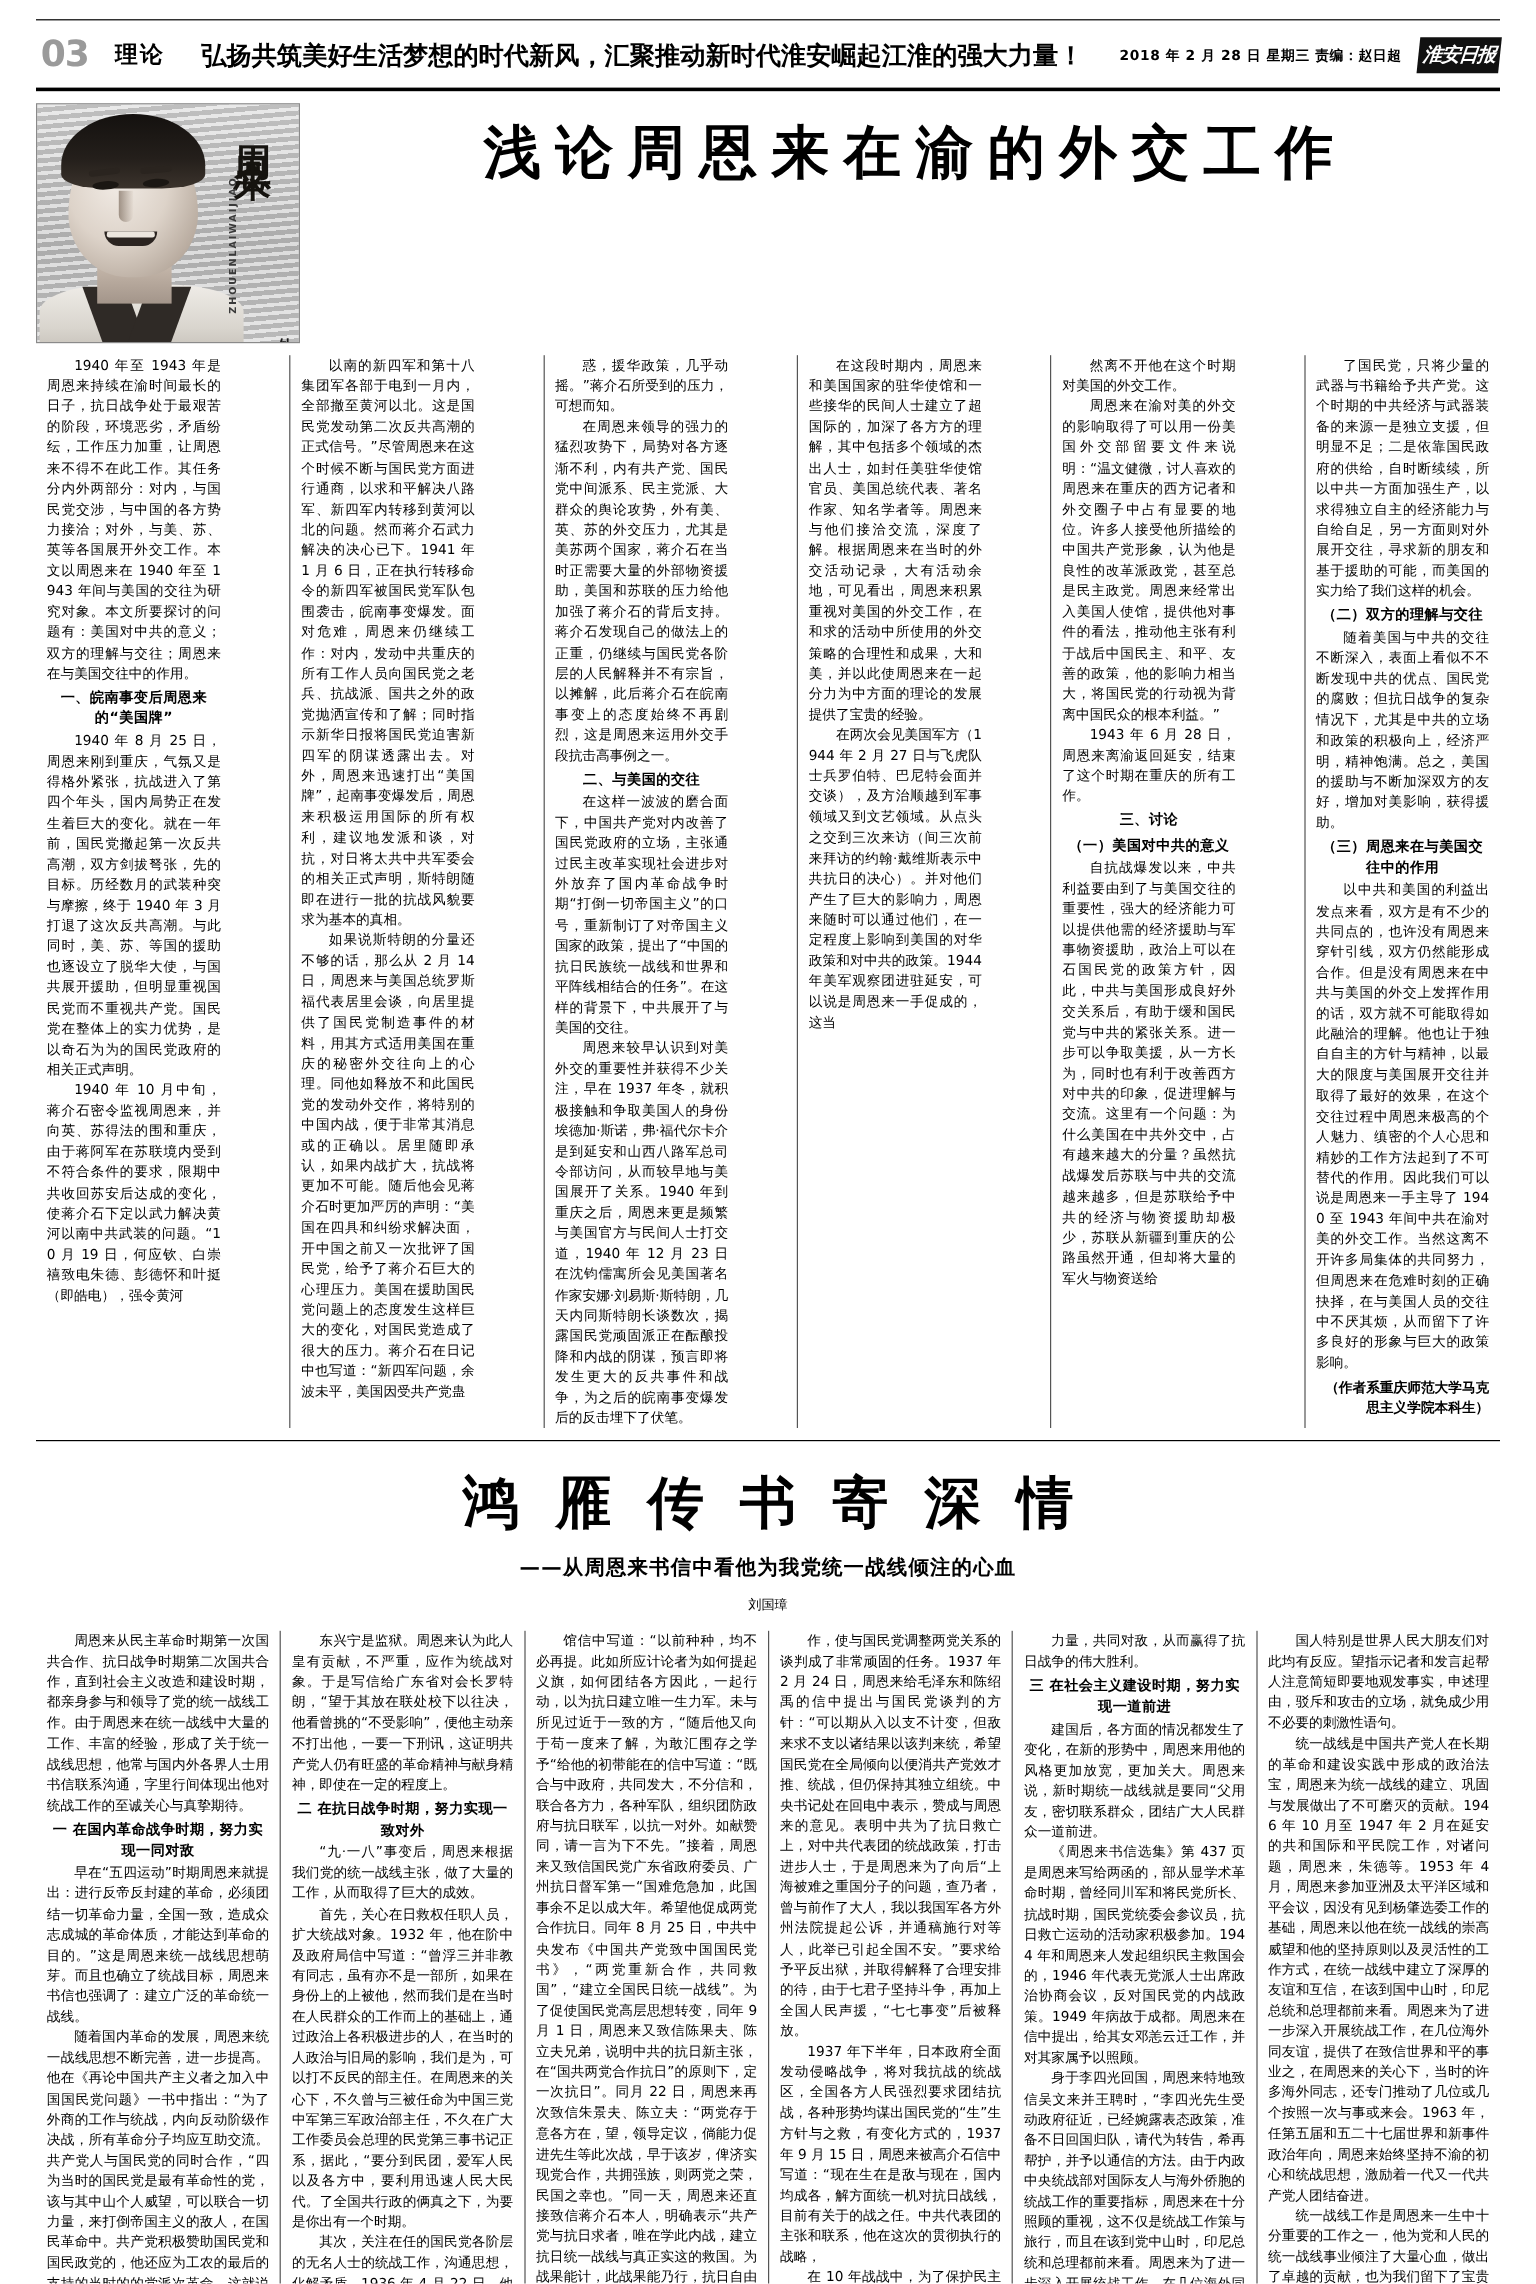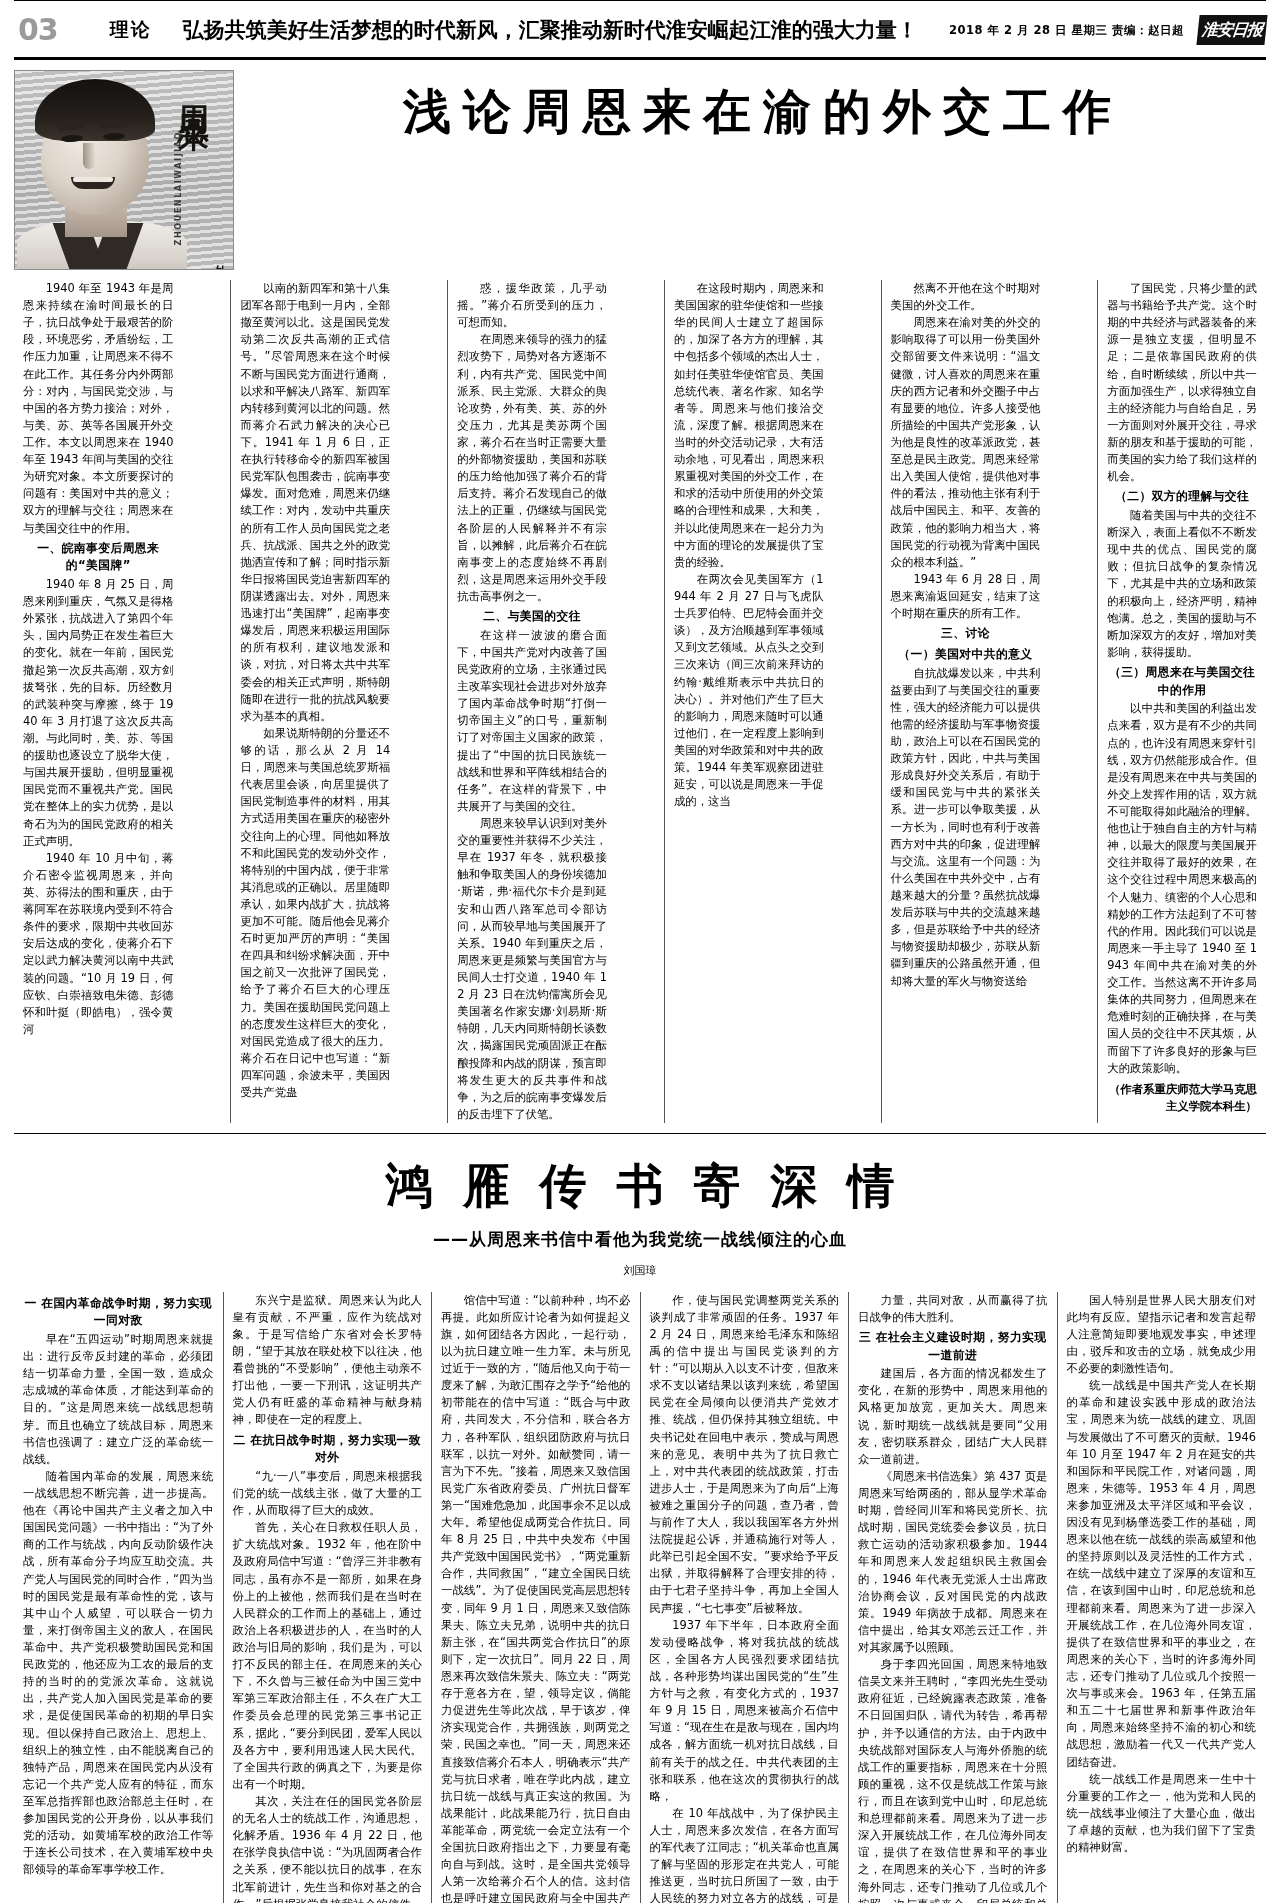--- a/index.html
+++ b/index.html
@@ -2,36 +2,35 @@
 <html><head>
 <meta charset="utf-8">
 <style>
   html,body{margin:0;padding:0;background:#ffffff;}
   body{
     width:1280px;height:1903px;
     font-family:"DejaVu Sans","Liberation Sans",sans-serif;
     color:#000;
     -webkit-font-smoothing:none;
   }
-  .page{position:relative;width:1280px;height:1903px;padding:0;box-sizing:border-box;}
+  .page{position:relative;width:1280px;height:1903px;padding:16px;box-sizing:border-box;}
 
   
   .masthead{
     position:relative;height:46px;margin:6px 14px 0 14px;
     display:flex;align-items:center;gap:14px;
   }
   .mh-pageno{
     font-family:"DejaVu Sans",sans-serif;
     font-size:30px;font-weight:bold;color:#9a9a9a;letter-spacing:-1px;
     line-height:1;padding-left:4px;
   }
   .mh-section{
     font-size:19px;font-weight:bold;letter-spacing:2px;
     padding-left:8px;
-    margin-left:30px;
   }
   .mh-slogan{
     flex:1;text-align:center;
     font-size:21px;font-weight:bold;letter-spacing:0px;
     white-space:nowrap;
   }
   .mh-meta{
     font-size:11.5px;font-weight:bold;white-space:nowrap;letter-spacing:0.5px;
   }
   .mh-logo{
@@ -237,20 +236,21 @@
   </div>
 
   <div class="sep-thin"></div>
 
   <div class="art2">
     <div class="art2-title">鸿雁传书寄深情</div>
     <div class="art2-sub">——从周恩来书信中看他为我党统一战线倾注的心血</div>
     <div class="art2-author">刘国璋</div>
     <div class="cols art2-body" id="a2cols">
         <div class="col">
+          <p>周恩来从民主革命时期第一次国共合作、抗日战争时期第二次国共合作，直到社会主义改造和建设时期，都亲身参与和领导了党的统一战线工作。由于周恩来在统一战线中大量的工作、丰富的经验，形成了关于统一战线思想，他常与国内外各界人士用书信联系沟通，字里行间体现出他对统战工作的至诚关心与真挚期待。</p>
           <h3>一  在国内革命战争时期，努力实现一同对敌</h3>
           <p>早在“五四运动”时期周恩来就提出：进行反帝反封建的革命，必须团结一切革命力量，全国一致，造成众志成城的革命体质，才能达到革命的目的。”这是周恩来统一战线思想萌芽。而且也确立了统战目标，周恩来书信也强调了：建立广泛的革命统一战线。</p>
           <p>随着国内革命的发展，周恩来统一战线思想不断完善，进一步提高。他在《再论中国共产主义者之加入中国国民党问题》一书中指出：“为了外商的工作与统战，内向反动阶级作决战，所有革命分子均应互助交流。共产党人与国民党的同时合作，“四为当时的国民党是最有革命性的党，该与其中山个人威望，可以联合一切力量，来打倒帝国主义的敌人，在国民革命中。共产党积极赞助国民党和国民政党的，他还应为工农的最后的支持的当时的的党派次革命。这就说出，共产党人加入国民党是革命的要求，是促使国民革命的初期的早日实现。但以保持自己政治上、思想上、组织上的独立性，由不能脱离自己的独特产品，周恩来在国民党内从没有忘记一个共产党人应有的特征，而东至军总指挥部也政治部总主任时，在参加国民党的公开身份，以从事我们党的活动。如黄埔军校的政治工作等于连长公司技术，在入黄埔军校中央部领导的革命军事学校工作。</p>
         </div>
         <div class="col">
           <p>东兴宁是监狱。周恩来认为此人皇有贡献，不严重，应作为统战对象。于是写信给广东省对会长罗特朗，“望于其放在联处校下以往决，他看曾挑的“不受影响”，便他主动亲不打出他，一要一下刑讯，这证明共产党人仍有旺盛的革命精神与献身精神，即使在一定的程度上。</p>
           <h3>二  在抗日战争时期，努力实现一致对外</h3>
           <p>“九·一八”事变后，周恩来根据我们党的统一战线主张，做了大量的工作，从而取得了巨大的成效。</p>
           <p>首先，关心在日救权任职人员，扩大统战对象。1932 年，他在阶中及政府局信中写道：“曾浮三并非教有同志，虽有亦不是一部所，如果在身份上的上被他，然而我们是在当时在人民群众的工作而上的基础上，通过政治上各积极进步的人，在当时的人政治与旧局的影响，我们是为，可以打不反民的部主任。在周恩来的关心下，不久曾与三被任命为中国三党中军第三军政治部主任，不久在广大工作委员会总理的民党第三事书记正系，据此，“要分到民团，爱军人民以及各方中，要利用迅速人民大民代。了全国共行政的俩真之下，为要是你出有一个时期。</p>
           <p>其次，关注在任的国民党各阶层的无名人士的统战工作，沟通思想，化解矛盾。1936 年 4 月 22 日，他在张学良执信中说：“为巩固两者合作之关系，便不能以抗日的战事，在东北军前进计，先生当和你对基之的合作。”后根据张学良接我社会的信件，在红军东征间的来发的，以及一和领的目地七、对有效率了反蒋与一致抗日倾向之下。同年 5 月 6 日，信恩来为反蒋与向</p>

